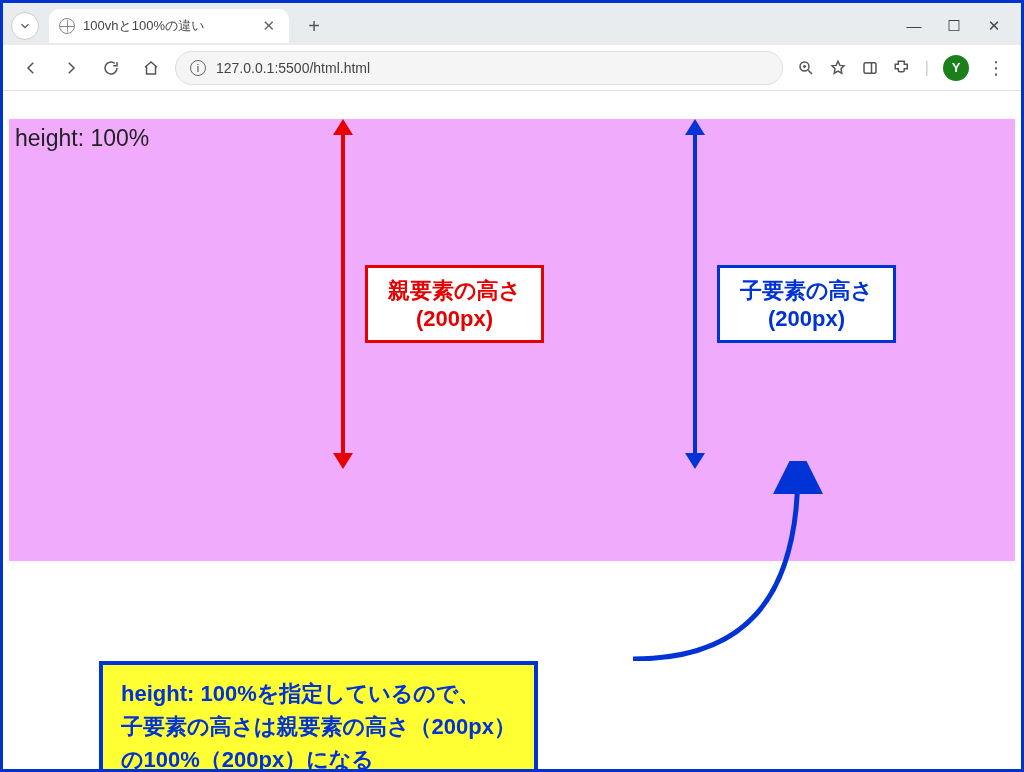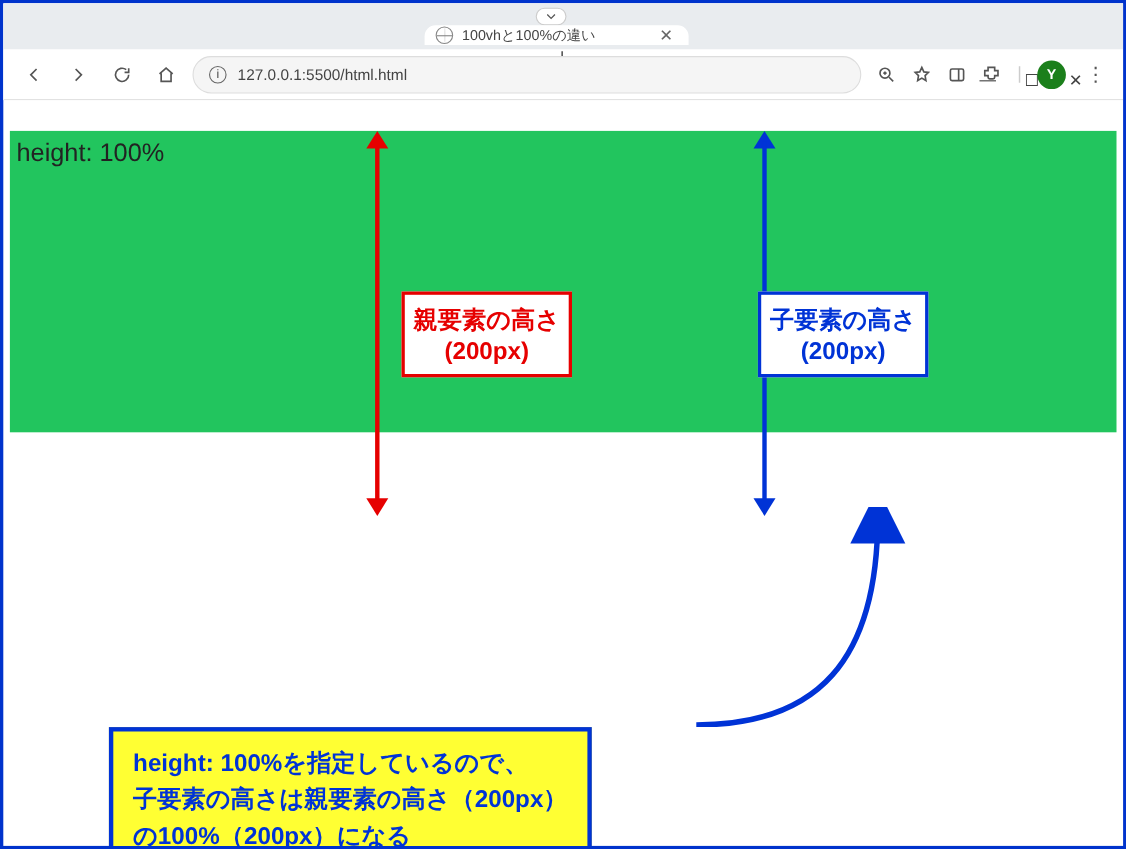--- a/index.html
+++ b/index.html
@@ -13,23 +13,22 @@
     border: 3px solid #0033cc;
   }
   
   .chrome {
     background: #fff;
   }
   .tabbar {
     display: flex;
     align-items: center;
     height: 42px;
-    padding: 4px 20px 0 8px;
+    padding: 4px 4px 0 8px;
     background: #e9ecef;
-    flex-direction: column;
   }
   .tab-lead {
     width: 28px; height: 28px;
     border: 1px solid #ccc;
     border-radius: 14px;
     display:flex; align-items:center; justify-content:center;
     background:#fff;
     margin-right:10px;
   }
   .tab-lead svg { width:14px; height:14px; }
@@ -117,22 +116,22 @@
   .dots{ font-size:18px;color:#555;padding:0 4px;}
 
   
   .viewport{
     position:relative;
     height: calc(100% - 88px);
     padding: 28px 6px 0 6px;
   }
   .bluebox{
     position:relative;
-    background:#22c55e;
-    height: 274px;
+    background:#f0abfc;
+    height: 442px;
     width:100%;
     text-decoration:underline;
   }
   .bluebox-label{
     position:absolute; top:6px; left:6px;
     font-size:23px; color:#222;
   }
 
   
   .arrow-v-red{
@@ -148,31 +147,31 @@
     position:absolute; left:-8px; width:0;height:0;
     border-left:10px solid transparent;
     border-right:10px solid transparent;
   }
   .arrow-v-red .arrow-head-up{ top:0; border-bottom:16px solid #e60000; }
   .arrow-v-red .arrow-head-down{ bottom:0; border-top:16px solid #e60000; }
   .arrow-v-blue .arrow-head-up{ top:0; border-bottom:16px solid #0033d6; }
   .arrow-v-blue .arrow-head-down{ bottom:0; border-top:16px solid #0033d6; }
 
   .label-red, .label-blue{
-    position:absolute; background:#fff; padding:8px 8px;
+    position:absolute; background:#fff; padding:8px 20px;
     font-size:22px; font-weight:bold; text-align:center;
     white-space:pre-line;
   }
   .label-red{
     border:3px solid #e60000; color:#e60000;
     top:146px; left:356px;
   }
   .label-blue{
     border:3px solid #0033d6; color:#0033d6;
-    top:146px; left:680px;
+    top:146px; left:708px;
   }
 
   .explain-box{
     position:absolute;
     left:96px; top:570px;
     background:#ffff33;
     border:4px solid #0033d6;
     color:#0033d6;
     font-size:22px; font-weight:bold;
     padding:12px 18px;

